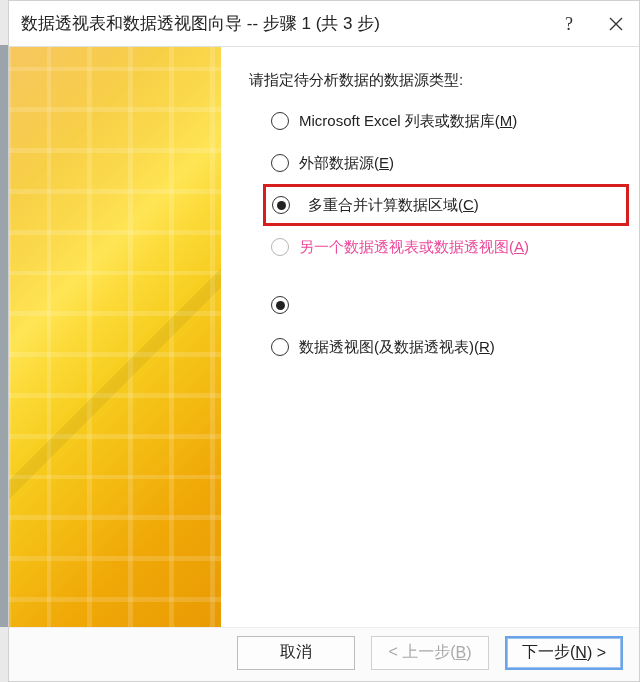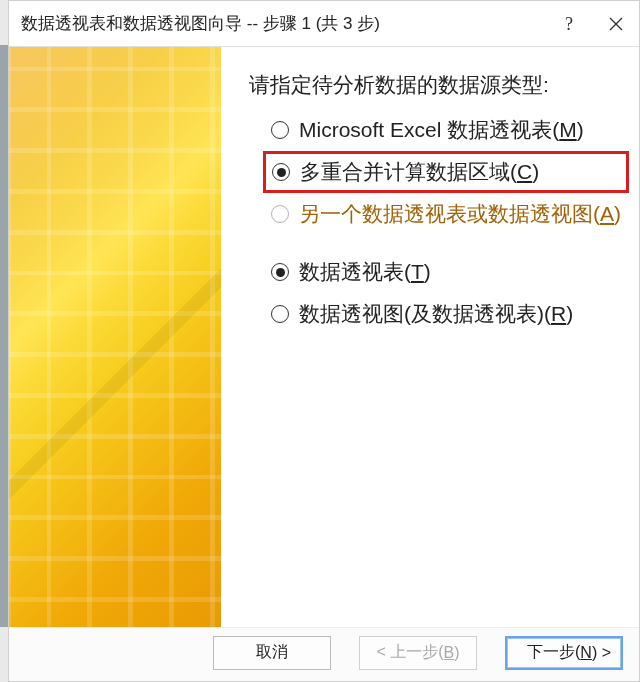--- a/index.html
+++ b/index.html
@@ -75,21 +75,21 @@
   }
   .art::after {
     content: "";
     position: absolute; inset: 0;
     background: linear-gradient(135deg, rgba(255,255,255,0.35) 0%, transparent 45%);
   }
   .form {
     flex: 1;
     padding: 18px 10px 10px 28px;
     color: #222;
-    font-size: 21px;
+    font-size: 15px;
   }
   .section-label {
     margin: 6px 0 10px 0;
   }
   .options { padding-left: 22px; }
   .radio-row {
     display: flex; align-items: center;
     height: 42px;
     position: relative;
   }
@@ -103,48 +103,48 @@
     background: #fff;
   }
   .radio.selected::after {
     content: "";
     width: 9px; height: 9px; border-radius: 50%;
     background: #222;
   }
   .radio.disabled { border-color: #b5b5b5; }
   .opt-label { white-space: nowrap; }
   .opt-label .hk { text-decoration: underline; }
-  .opt-label.disabled { color: #a16207; }
+  .opt-label.disabled { color: #ec4899; }
   .highlight {
     border: 3px solid #d71e1e;
     padding: 2px 10px 2px 6px;
     margin-left: -8px;
+    gap: 8px;
   }
   .spacer { height: 16px; }
   .footer {
     height: 54px;
     border-top: 1px solid #eee;
     display: flex; align-items: center; justify-content: flex-end;
-    gap: 28px;
+    gap: 16px;
     padding: 0 16px 4px 16px;
     background: #fbfbfb;
   }
   .btn {
     min-width: 118px; height: 34px;
     display: inline-flex; align-items: center; justify-content: center;
     background: #fdfdfd;
     border: 1px solid #bcbcbc;
     font-size: 16px;
     color: #222;
     padding: 0 10px;
   }
   .btn.default {
     border: 2px solid #6aa3e8;
     box-shadow: 0 0 0 1px #9cc3ef inset;
-    justify-content: flex-end;
   }
   .btn.disabled {
     color: #a9a9a9;
     border-color: #d0d0d0;
     text-align: right;
   }
   .btn .hk { text-decoration: underline; }
 </style>
 </head>
 <body>
@@ -170,38 +170,41 @@
 
     <div class="body">
       <div class="art"></div>
 
       <div class="form">
 
         <div class="section-label">请指定待分析数据的数据源类型:</div>
         <div class="options" id="opts1">
             <div class="radio-row">
               <span class="radio"></span>
-              <span class="opt-label"><span>Microsoft Excel 数据透视表(</span><span class="hk">M</span><span>)</span></span>
+              <span class="opt-label"><span>Microsoft Excel 列表或数据库(</span><span class="hk">M</span><span>)</span></span>
+            </div>
+            <div class="radio-row">
+              <span class="radio"></span>
+              <span class="opt-label"><span>外部数据源(</span><span class="hk">E</span><span>)</span></span>
             </div>
             <div class="radio-row highlight">
               <span class="radio selected"></span>
               <span class="opt-label"><span>多重合并计算数据区域(</span><span class="hk">C</span><span>)</span></span>
             </div>
             <div class="radio-row">
               <span class="radio disabled"></span>
               <span class="opt-label disabled"><span>另一个数据透视表或数据透视图(</span><span class="hk">A</span><span>)</span></span>
             </div>
           </div>
 
         <div class="spacer"></div>
 
         <div class="options" id="opts2">
             <div class="radio-row">
               <span class="radio selected"></span>
-              <span class="opt-label"><span>数据透视表(</span><span class="hk">T</span><span>)</span></span>
             </div>
             <div class="radio-row">
               <span class="radio"></span>
               <span class="opt-label"><span>数据透视图(及数据透视表)(</span><span class="hk">R</span><span>)</span></span>
             </div>
           </div>
 
       </div>
     </div>
 

